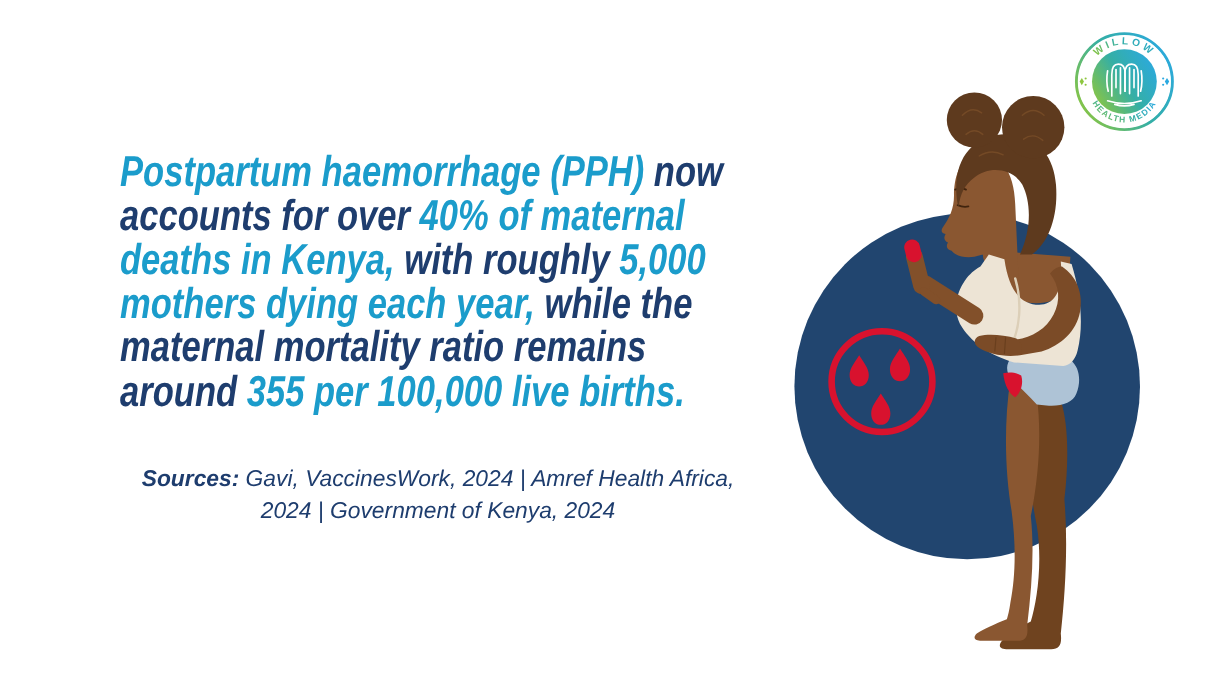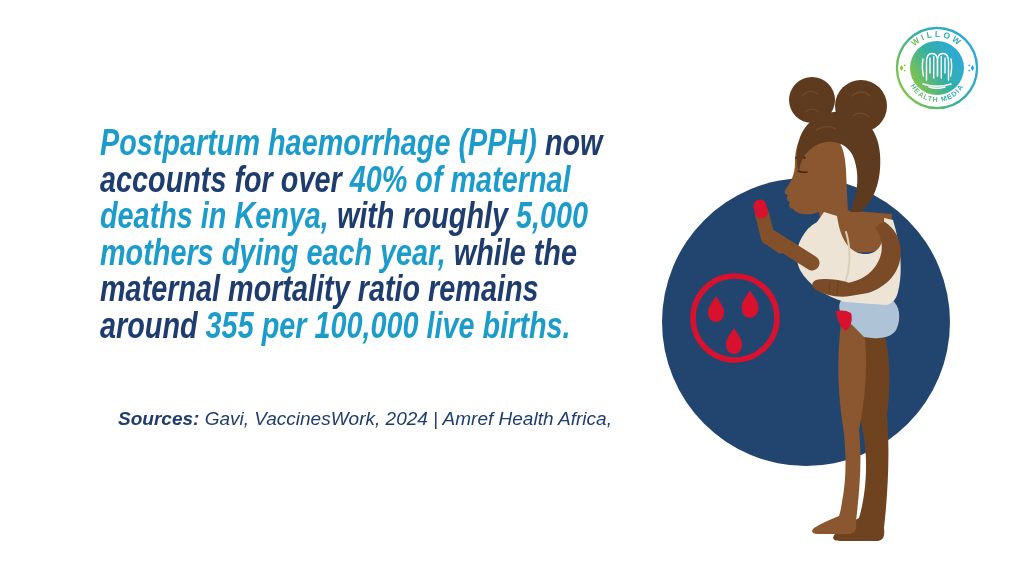--- a/index.html
+++ b/index.html
@@ -145,17 +145,18 @@
       <span style="color: rgb(27, 156, 203);">mothers dying each year,</span><span style="color: rgb(30, 61, 110);"> while the</span>
     </div>
     <div class="hl-line">
       <span style="color: rgb(30, 61, 110);">maternal mortality ratio remains</span>
     </div>
     <div class="hl-line">
       <span style="color: rgb(30, 61, 110);">around </span><span style="color: rgb(27, 156, 203);">355 per 100,000 live births.</span>
     </div>
   </div>
 
-  <div class="sources" style="color: rgb(30, 61, 110); margin-top: 19px;">
+  <div class="sources" style="color: rgb(30, 61, 110);">
     <span class="src-label">Sources:</span><span> Gavi, VaccinesWork, 2024 | Amref Health Africa,</span><br>
+    <span>2024 | Government of Kenya, 2024</span>
   </div>
 
 </div>
 
 </body></html>

